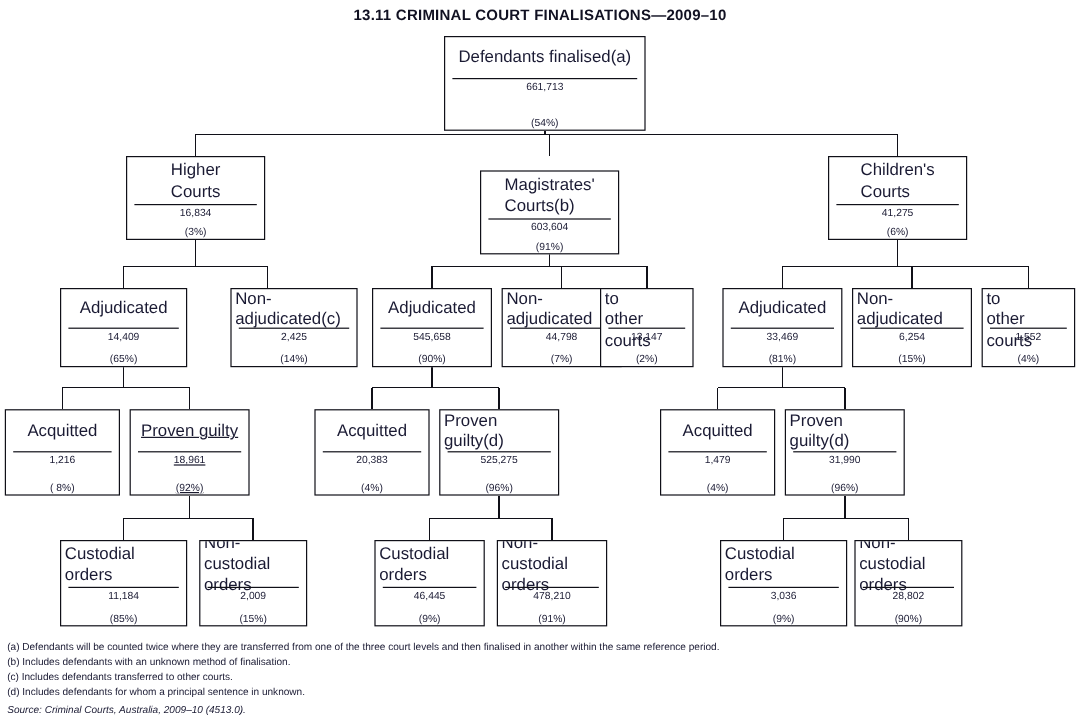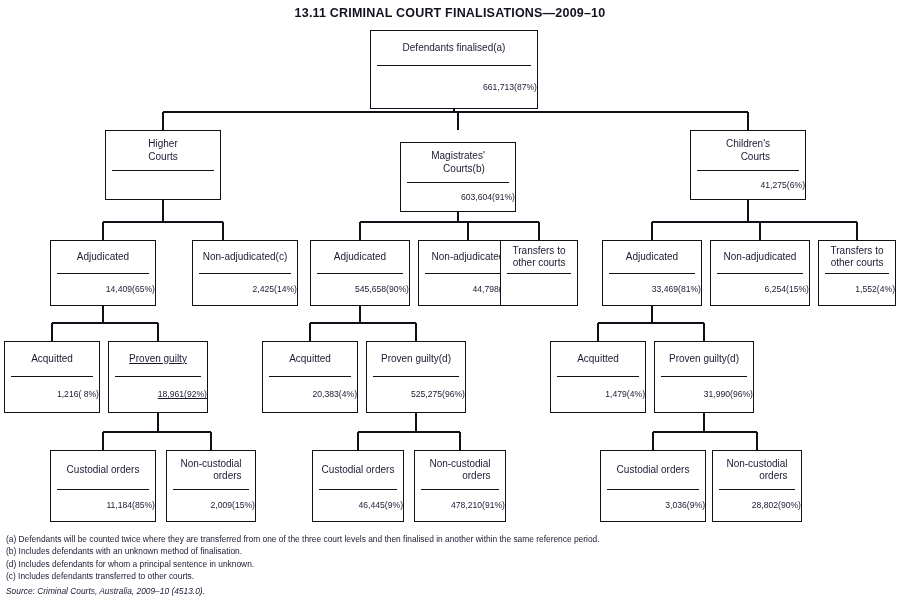--- a/index.html
+++ b/index.html
@@ -48,39 +48,39 @@
     background: #ffffff;
     display: flex;
     flex-direction: column;
     overflow: hidden;
   }
   .node .label {
     flex: 0 0 auto;
     display: flex;
     align-items: center;
     justify-content: center;
-    text-align: right;
-    font-size: 10px;
+    text-align: left;
+    font-size: 14px;
     line-height: 1.25;
     padding: 2px 3px;
     color: #1a1a33;
     white-space: pre-line;
   }
   .node .divider {
     height: 1.3px;
     background: #101018;
     margin: 0 6px;
     flex: 0 0 auto;
   }
   .node .vals {
     flex: 1 1 auto;
     display: flex;
-    flex-direction: row;
+    flex-direction: column;
     align-items: center;
-    justify-content: flex-end;
+    justify-content: space-between;
     text-align: center;
     font-size: 8.6px;
     line-height: 1.45;
     color: #1a1a33;
   }
   .node .count { white-space: pre; }
   .node .pct { white-space: pre; }
 
   .notes {
     position: absolute;
@@ -152,27 +152,31 @@
         <line x1="757" y1="432" x2="757" y2="450"></line>
       </g>
   </svg>
 
   <div id="node-layer">
       <div class="node" style="left: 370px; top: 30px; width: 168px; height: 79px;">
         <div class="label" style="height: 30px;">Defendants finalised(a)</div>
         <div class="divider"></div>
         <div class="vals">
           <div class="count">661,713</div>
-          <div class="pct">(87%)</div>
+          <div class="pct">(54%)</div>
         </div>
       </div>
       <div class="node" style="left: 105px; top: 130px; width: 116px; height: 70px;">
         <div class="label" style="height: 35px;">Higher
 Courts</div>
         <div class="divider"></div>
+        <div class="vals">
+          <div class="count">16,834</div>
+          <div class="pct">(3%)</div>
+        </div>
       </div>
       <div class="node" style="left: 400px; top: 130px; width: 116px; height: 70px; margin-top: 12px;">
         <div class="label" style="height: 35px;">Magistrates'
 Courts(b)</div>
         <div class="divider"></div>
         <div class="vals">
           <div class="count">603,604</div>
           <div class="pct">(91%)</div>
         </div>
       </div>
@@ -214,20 +218,24 @@
         <div class="divider"></div>
         <div class="vals">
           <div class="count">44,798</div>
           <div class="pct">(7%)</div>
         </div>
       </div>
       <div class="node" style="left: 500px; top: 240px; width: 78px; height: 66px;">
         <div class="label" style="height: 28px;">Transfers to
 other courts</div>
         <div class="divider"></div>
+        <div class="vals">
+          <div class="count">13,147</div>
+          <div class="pct">(2%)</div>
+        </div>
       </div>
       <div class="node" style="left: 602px; top: 240px; width: 100px; height: 66px;">
         <div class="label" style="height: 28px;">Adjudicated</div>
         <div class="divider"></div>
         <div class="vals">
           <div class="count">33,469</div>
           <div class="pct">(81%)</div>
         </div>
       </div>
       <div class="node" style="left: 710px; top: 240px; width: 100px; height: 66px;">
@@ -344,18 +352,18 @@
         <div class="vals">
           <div class="count">28,802</div>
           <div class="pct">(90%)</div>
         </div>
       </div>
     </div>
 
   <div class="notes">
     <div class="note">(a) Defendants will be counted twice where they are transferred from one of the three court levels and then finalised in another within the same reference period.</div>
     <div class="note">(b) Includes defendants with an unknown method of finalisation.</div>
+    <div class="note">(c) Includes defendants transferred to other courts.</div>
     <div class="note">(d) Includes defendants for whom a principal sentence in unknown.</div>
-    <div class="note">(c) Includes defendants transferred to other courts.</div>
     <div class="source">Source: Criminal Courts, Australia, 2009–10 (4513.0).</div>
   </div>
 
 </div>
 
 </body></html>

